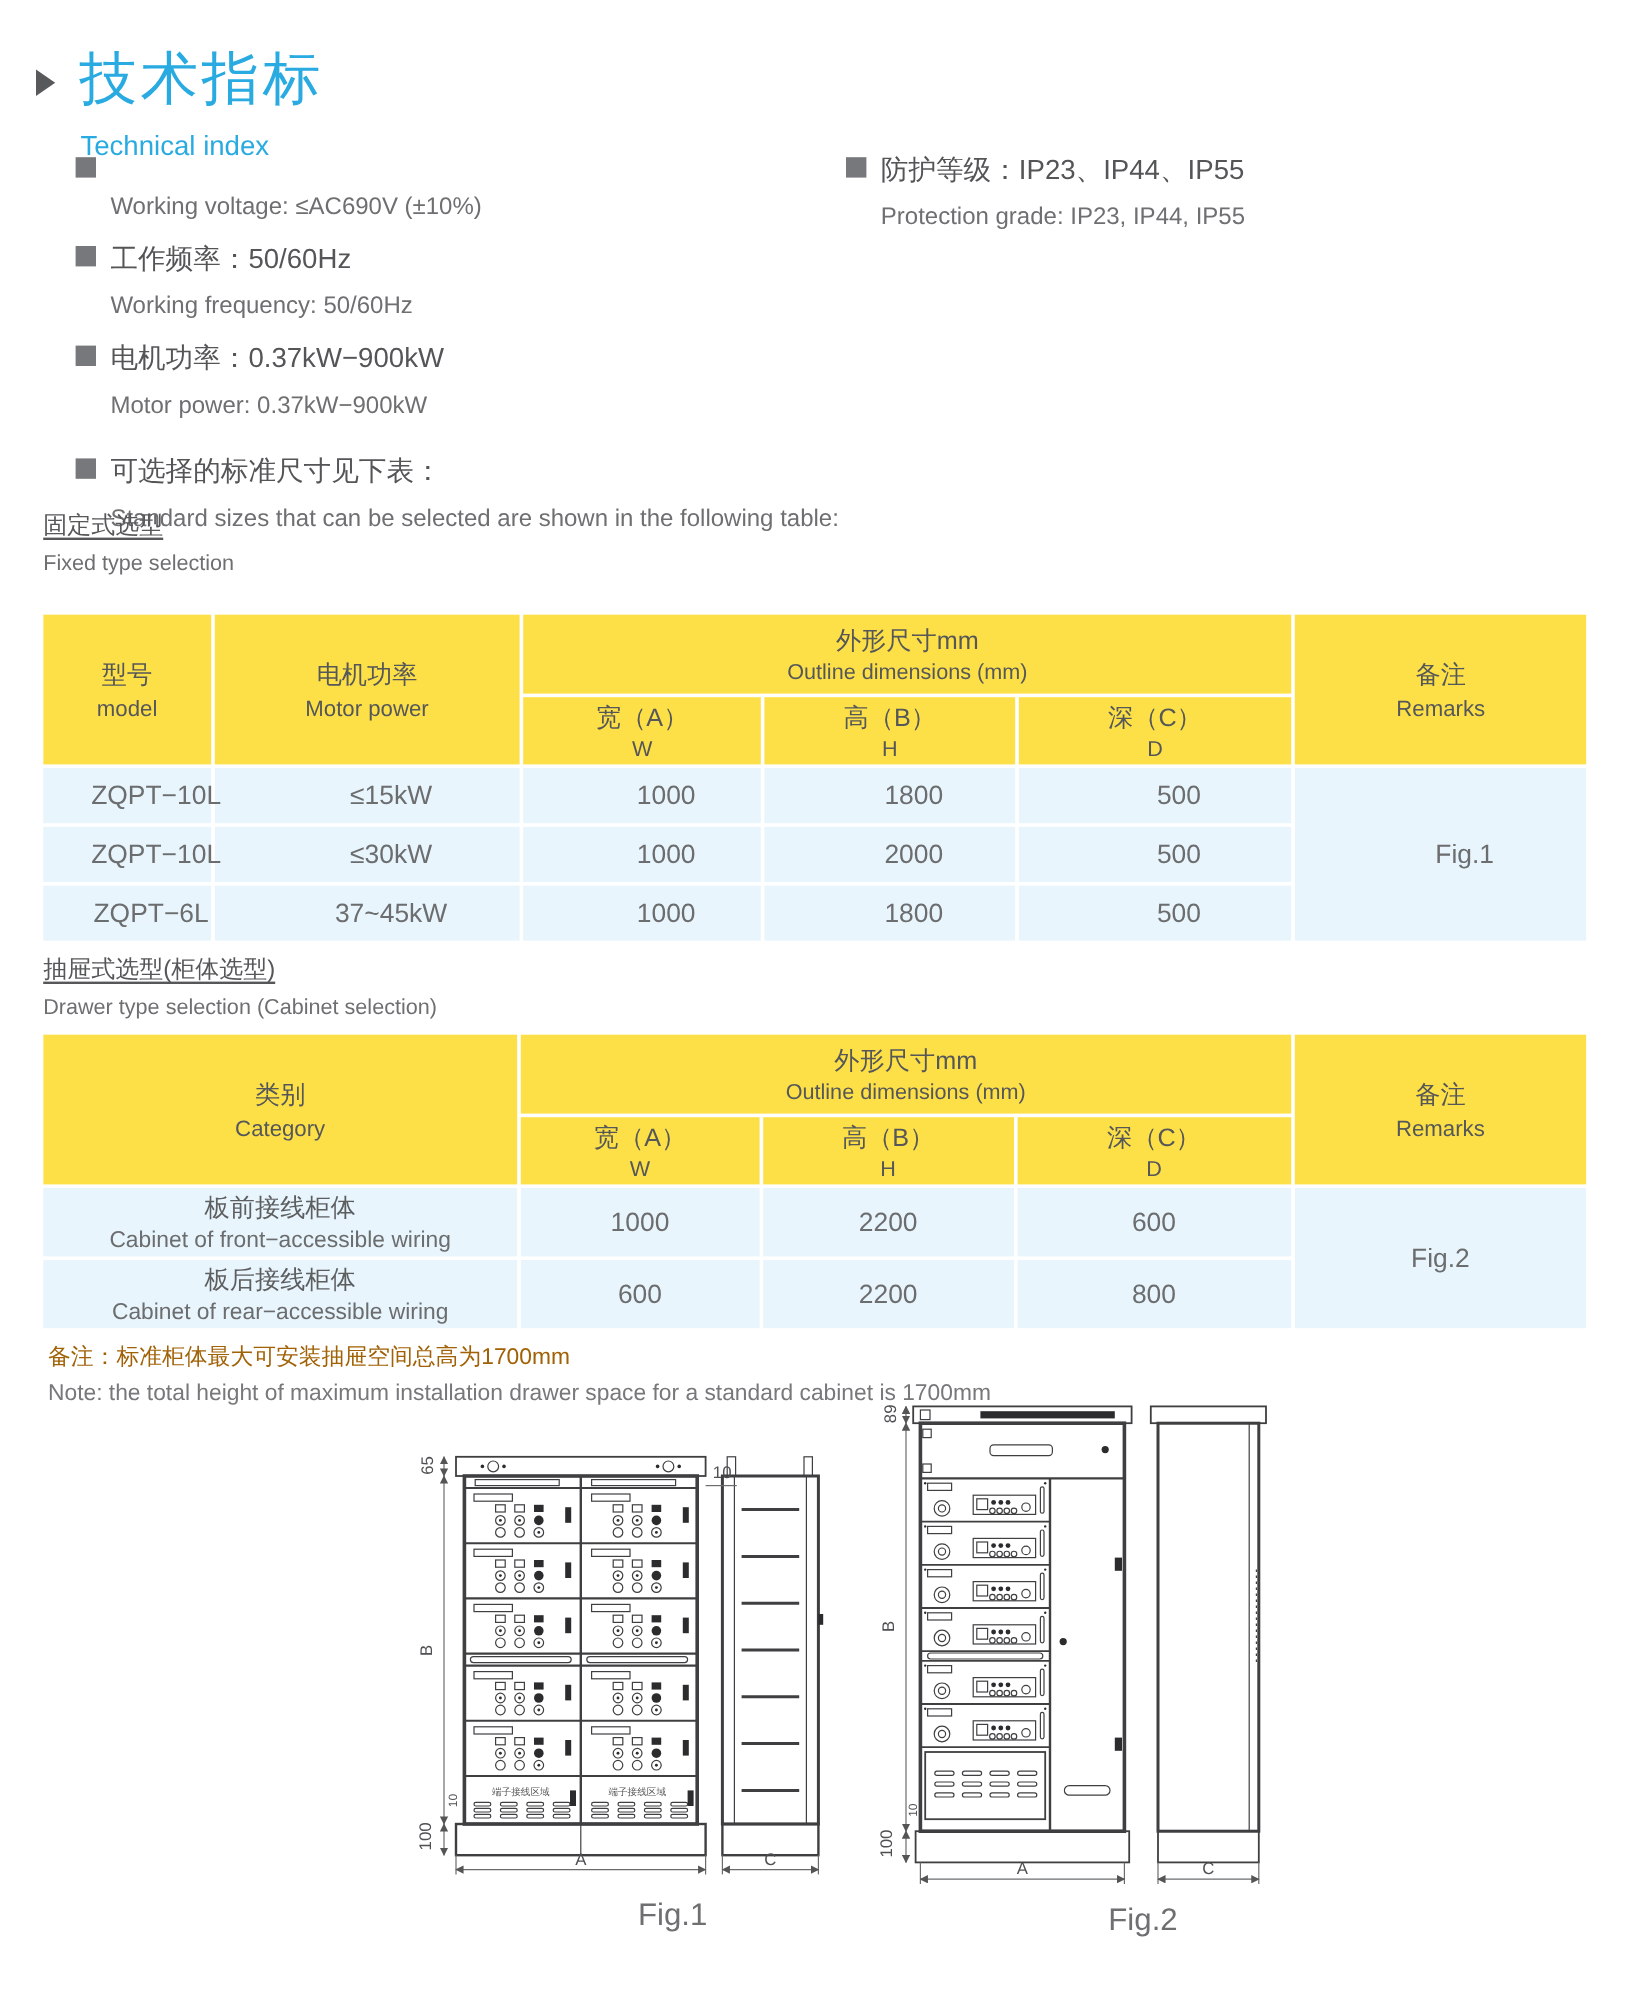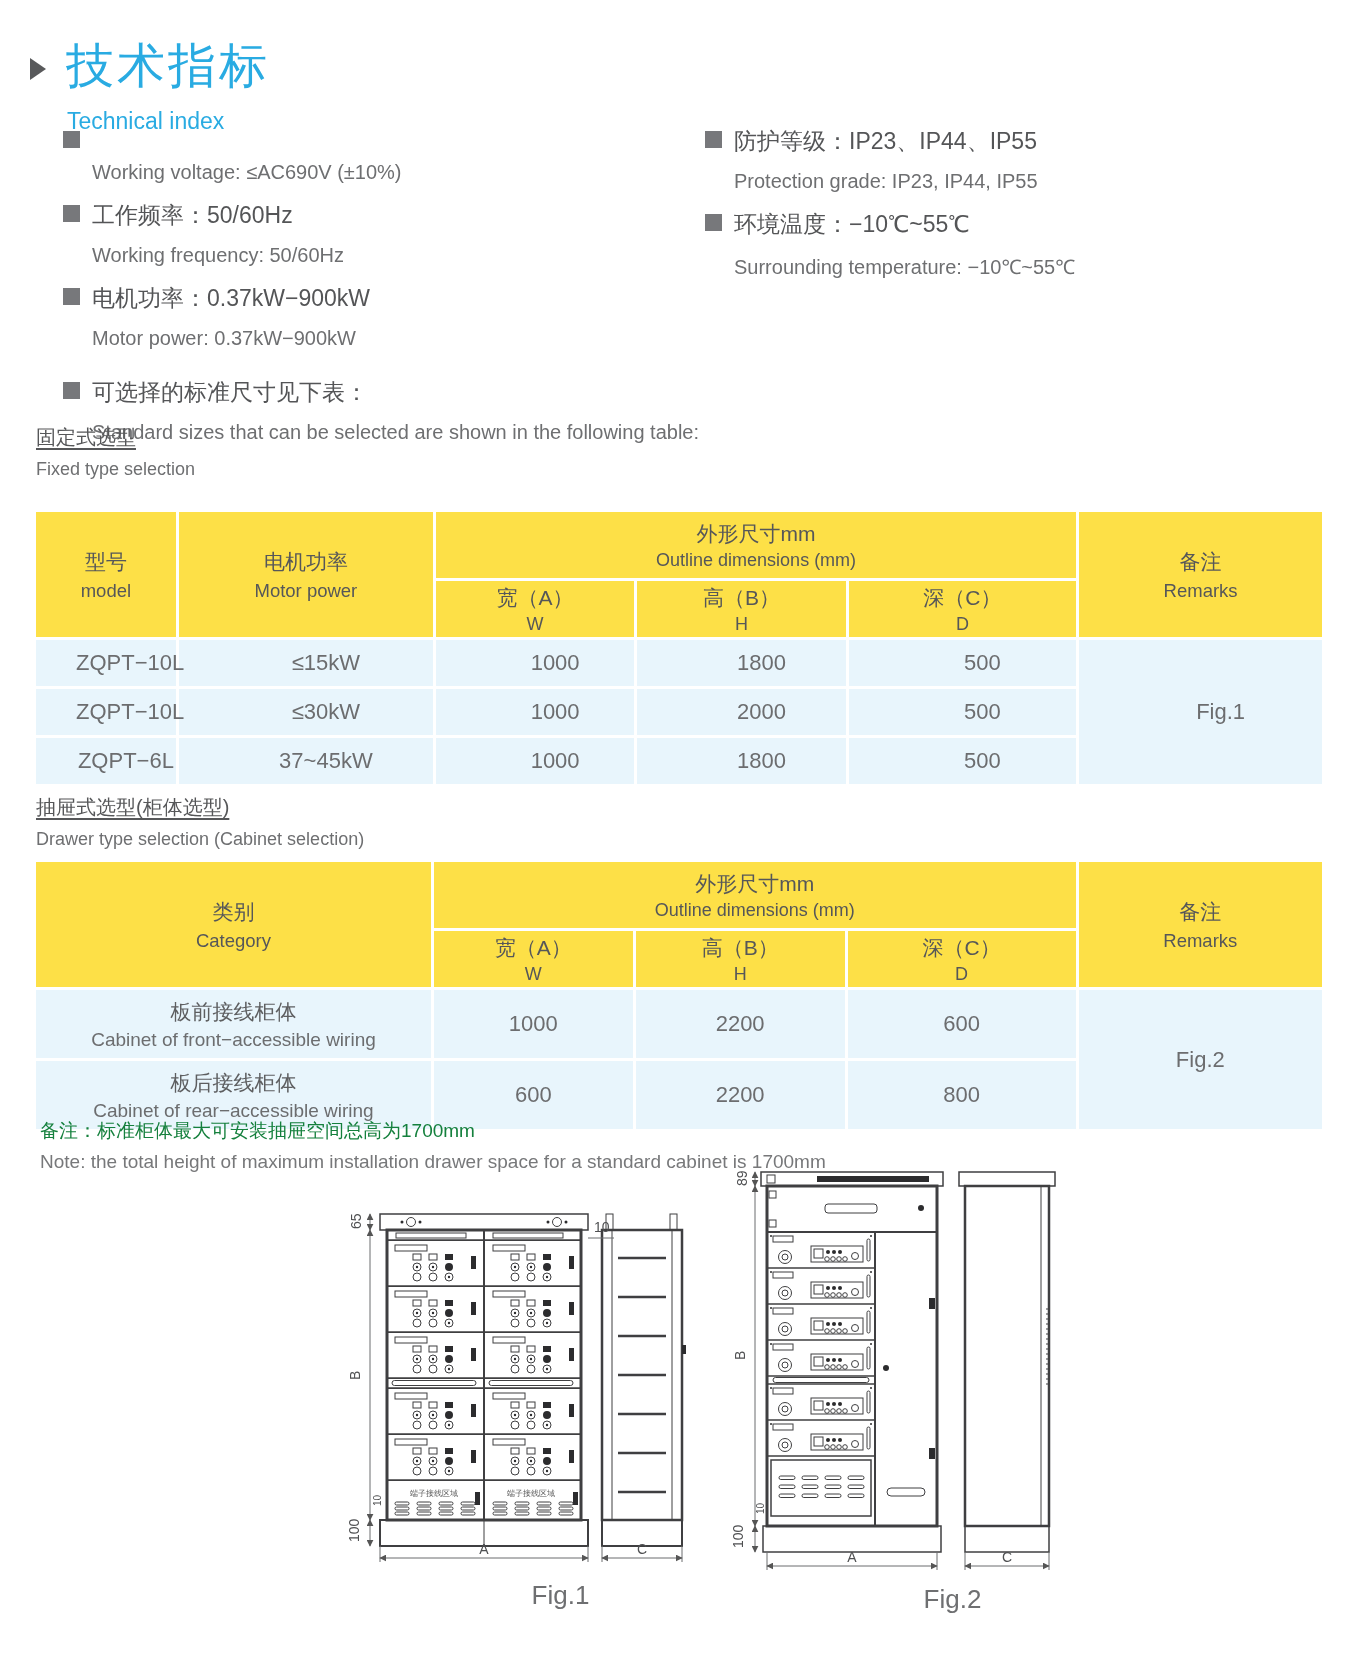--- a/index.html
+++ b/index.html
@@ -46,28 +46,28 @@
   }
   .spec-table td { text-align:center; vertical-align:middle; }
   .spec-table td.hc { background:#fde047; color:#565759; }
   .spec-table td.dc { background:#e8f5fc; color:#6c6d6f; font-size:22px; }
   .hc .cn { font-size:21px; }
   .hc .en { font-size:18.5px; margin-top:4px; }
   .hc .en-tight { font-size:18px; margin-top:2px; }
   tr.hrow1 td { height:66px; }
   tr.hrow2 td { height:56px; }
   tr.drow td { height:46px;padding-left:40px; }
-  tr.drow2 td { height:68px;margin-left:11px; }
+  tr.drow2 td { height:57px;margin-left:11px; }
   .dc .cat-cn { font-size:21px; color:#5d5e60; }
   .dc .cat-en { font-size:19px; margin-top:3px; }
   .fig-cell { font-size:22px; color:#6c6d6f; }
 
   
   .note { position:absolute; left:40px; top:1118px; }
-  .note-cn { font-size:19px; color:#15803d; }
+  .note-cn { font-size:19px; color:#a16207; }
   .note-en { font-size:19px; color:#77787a; margin-top:7px; }
 
   
   .fig-svg { position:absolute; }
   #fig1-svg { left:330px; top:1150px; }
   #fig2-svg { left:725px; top:1158px; }
   .fig-label { position:absolute; font-size:26px; color:#6e6f71; width:185px; text-align:center; }
   #fig1-label { left:468px; top:1580px; }
   #fig2-label { left:860px; top:1584px; }
   svg text { font-family:"Liberation Sans", sans-serif; fill:#58595b; }
@@ -112,27 +112,20 @@
         <div class="spec-en">Motor power: 0.37kW−900kW</div>
       </div>
     </div>
     <div class="spec-col-right">
       <div class="spec-item">
         <div class="cn-row">
             <span class="bullet"></span>
           <span class="spec-cn">防护等级：IP23、IP44、IP55</span>
           </div>
         <div class="spec-en">Protection grade: IP23, IP44, IP55</div>
-      </div>
-      <div class="spec-item">
-        <div class="cn-row">
-            <span class="bullet"></span>
-          <span class="spec-cn">环境温度：−10℃~55℃</span>
-          </div>
-        <div class="spec-en">Surrounding temperature: −10℃~55℃</div>
       </div>
     </div>
   </div>
   <div class="spec-item intro">
     <div class="cn-row">
         <span class="bullet"></span>
       <span class="spec-cn">可选择的标准尺寸见下表：</span>
       </div>
     <div class="spec-en">Standard sizes that can be selected are shown in the following table:</div>
   </div>

